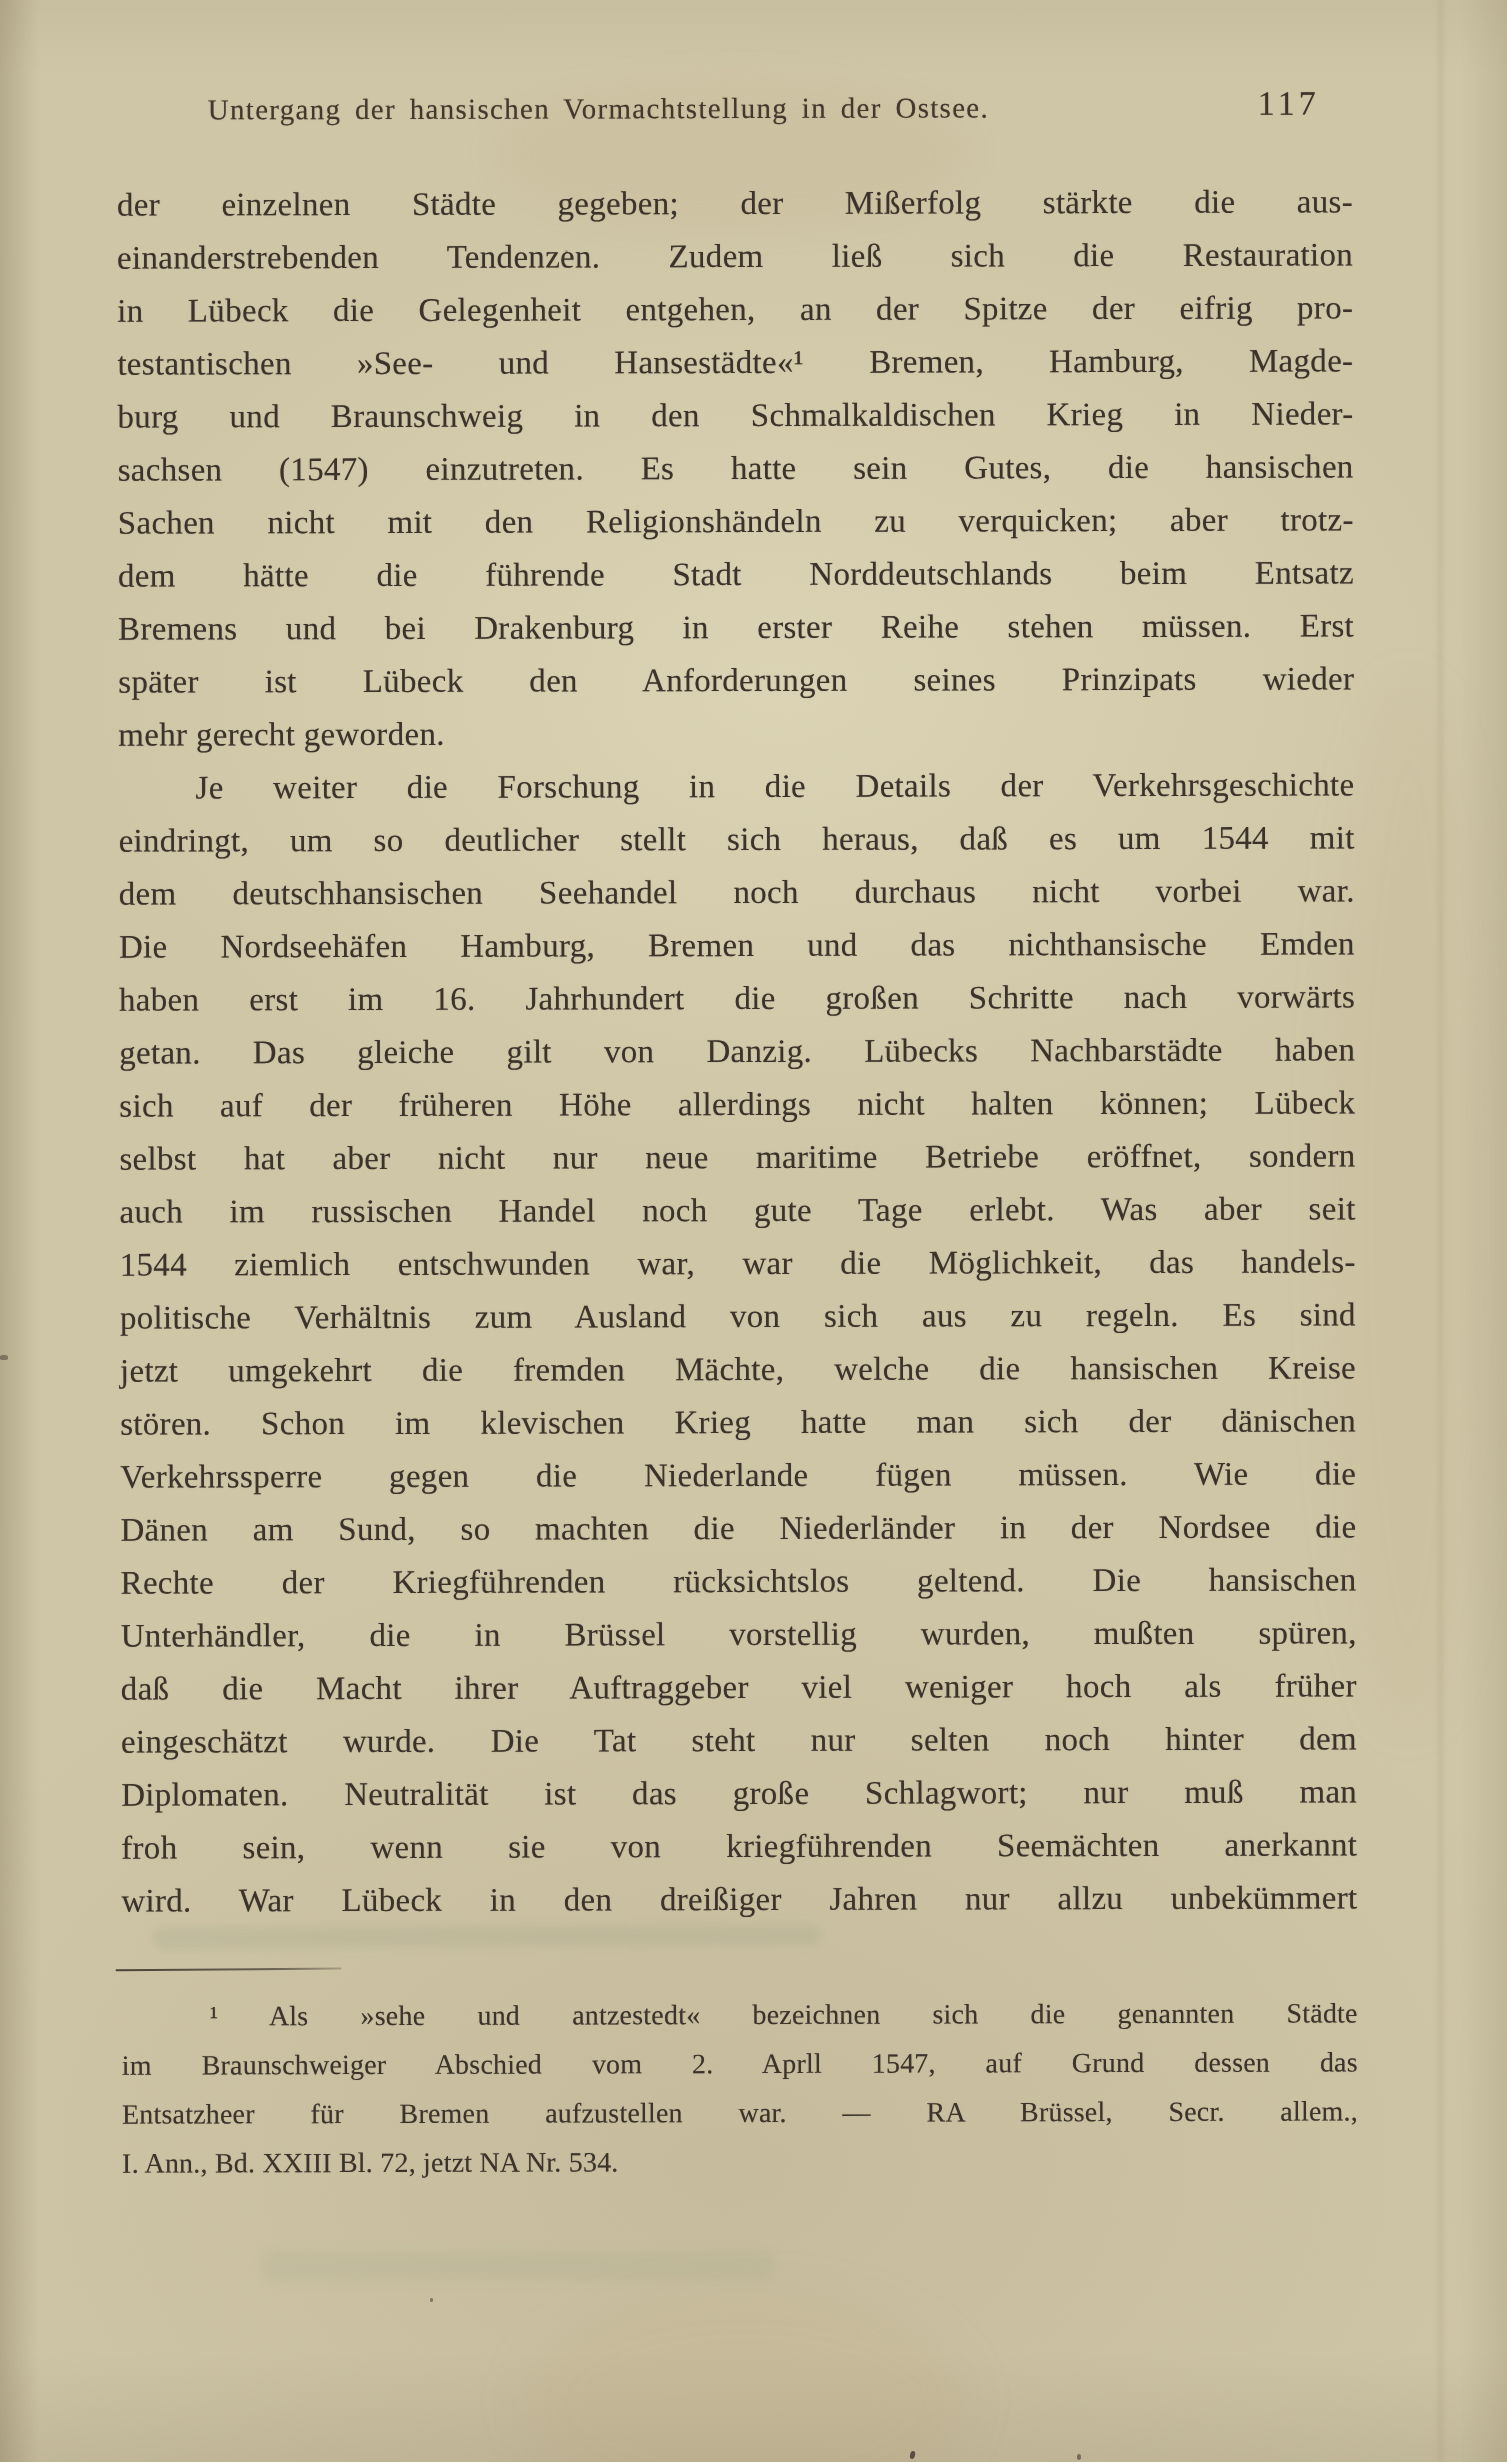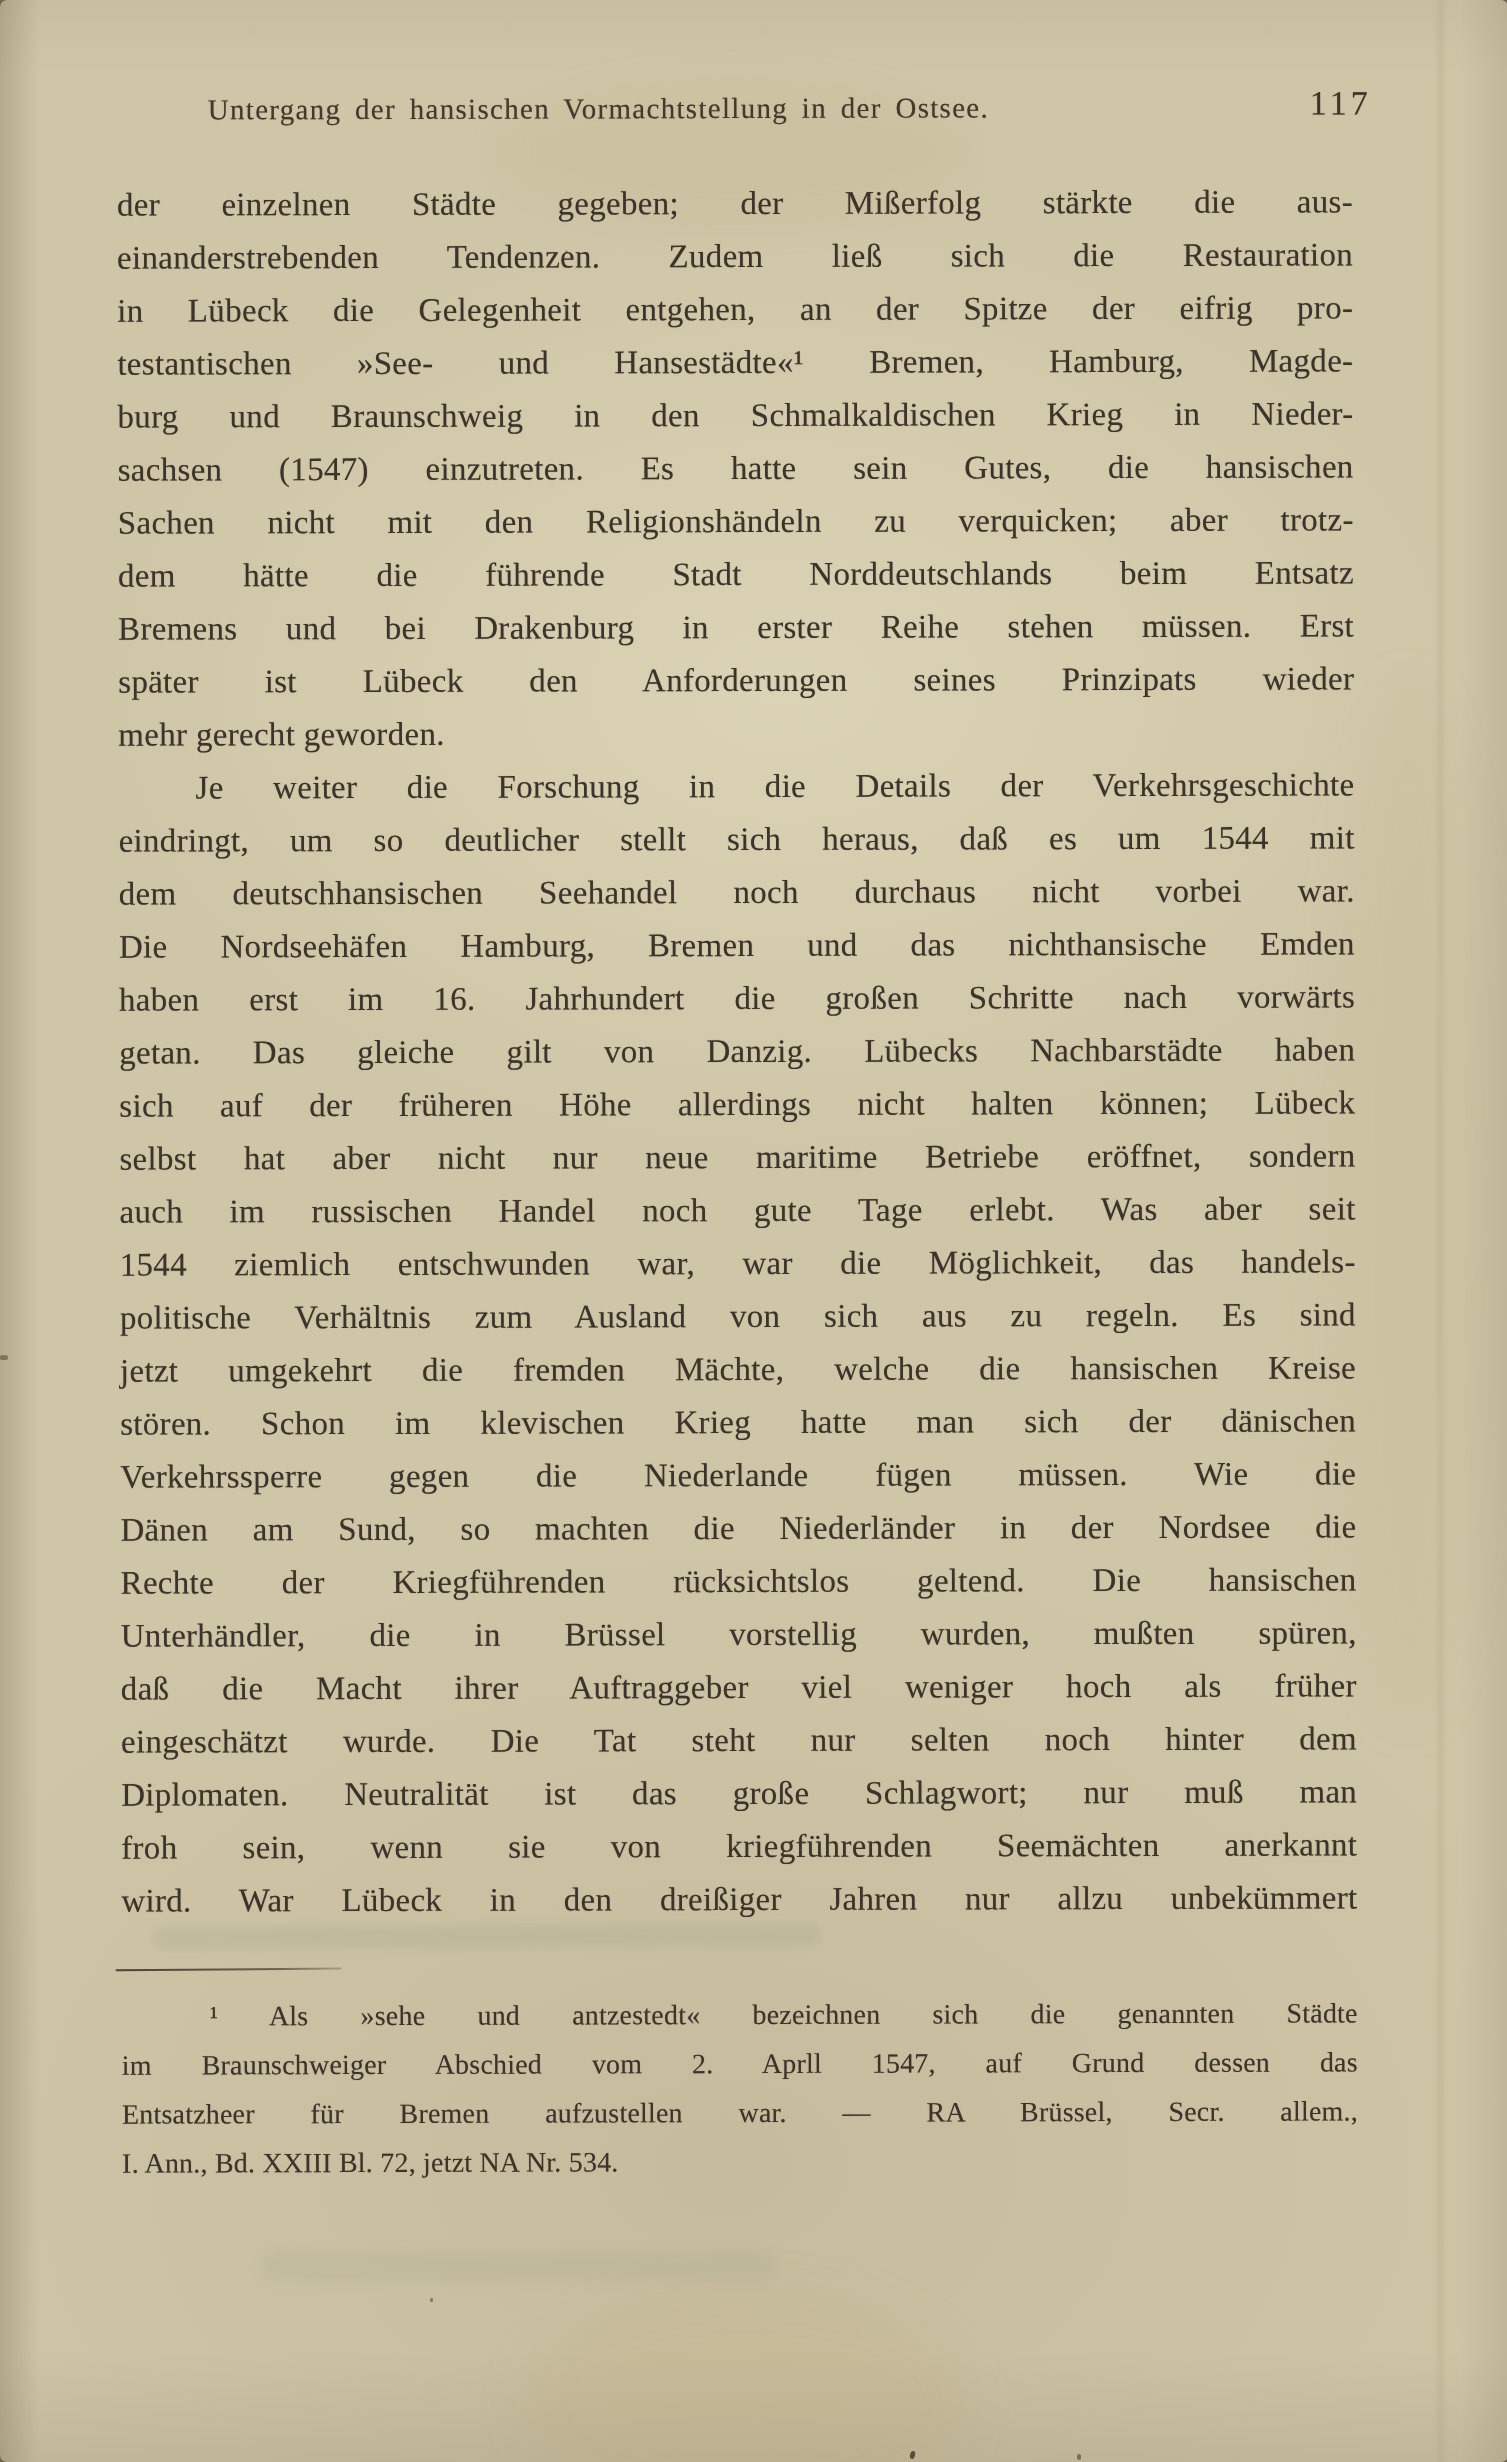--- a/index.html
+++ b/index.html
@@ -9,31 +9,30 @@
     background:
       radial-gradient(995px 681px at 52% 28%, rgba(235,227,199,0.45), rgba(235,227,199,0) 70%),
       radial-gradient(1256px 890px at 48% 88%, rgba(118,99,68,0.10), rgba(118,99,68,0) 72%),
       linear-gradient(90deg, rgba(96,80,54,0.24), rgba(96,80,54,0) 2.6%),
       linear-gradient(-90deg, rgba(96,80,54,0.13), rgba(96,80,54,0) 3.2%),
       linear-gradient(0deg, rgba(96,80,54,0.12), rgba(96,80,54,0) 4.5%),
       linear-gradient(180deg, rgba(96,80,54,0.07), rgba(96,80,54,0) 3%),
       var(--paper);
     font-family:"Liberation Serif","DejaVu Serif",serif;
     color:var(--ink);
-    border-radius:7px;
   }
   .content{position:absolute;inset:0;transform:rotate(-0.15deg);transform-origin:50% 40%;}
   .header-title{
     position:absolute;left:210px;top:92px;
     font-size:29px;letter-spacing:1.3px;word-spacing:5.2px;
     color:#45392e;text-shadow:0 0 1px rgba(64,50,38,0.45);
     white-space:nowrap;
   }
   .page-number{
-    position:absolute;left:1312px;top:86px;
+    position:absolute;left:1260px;top:86px;
     font-size:34px;letter-spacing:4.2px;color:#3e342a;
     text-shadow:0 0 1px rgba(64,50,38,0.5);
   }
   .body-block{
     position:absolute;left:119px;top:177px;width:1236px;
     font-size:33px;line-height:53px;letter-spacing:0.3px;
     text-shadow:0 0 1px rgba(60,48,38,0.42);
   }
   .footnote-block{
     position:absolute;left:119px;top:1990px;width:1236px;

